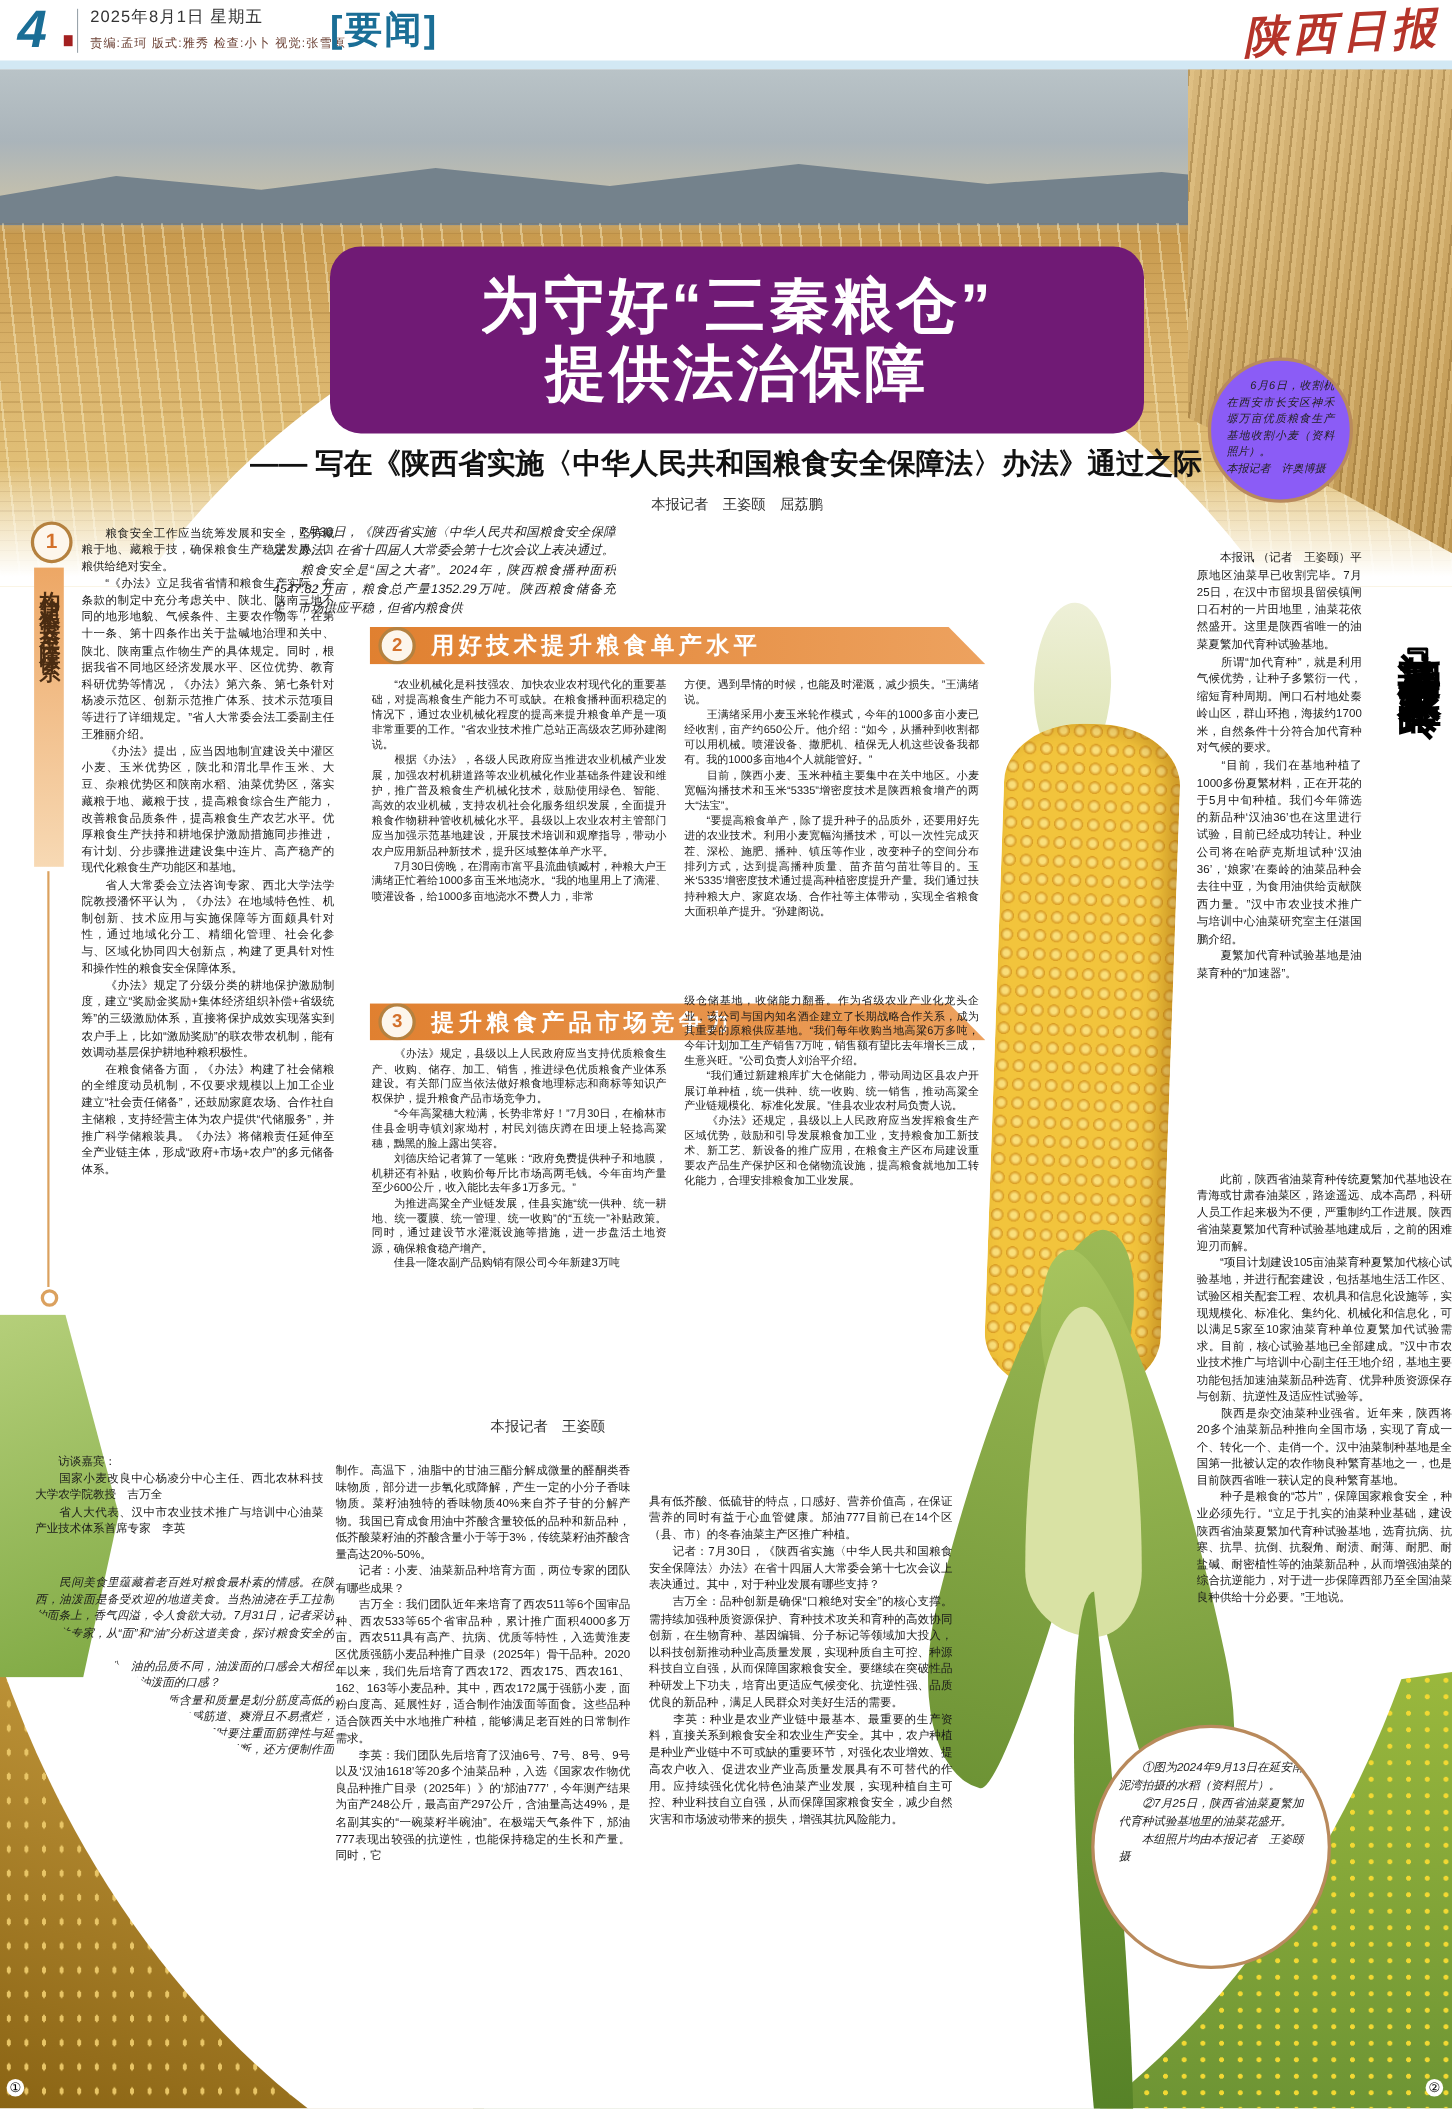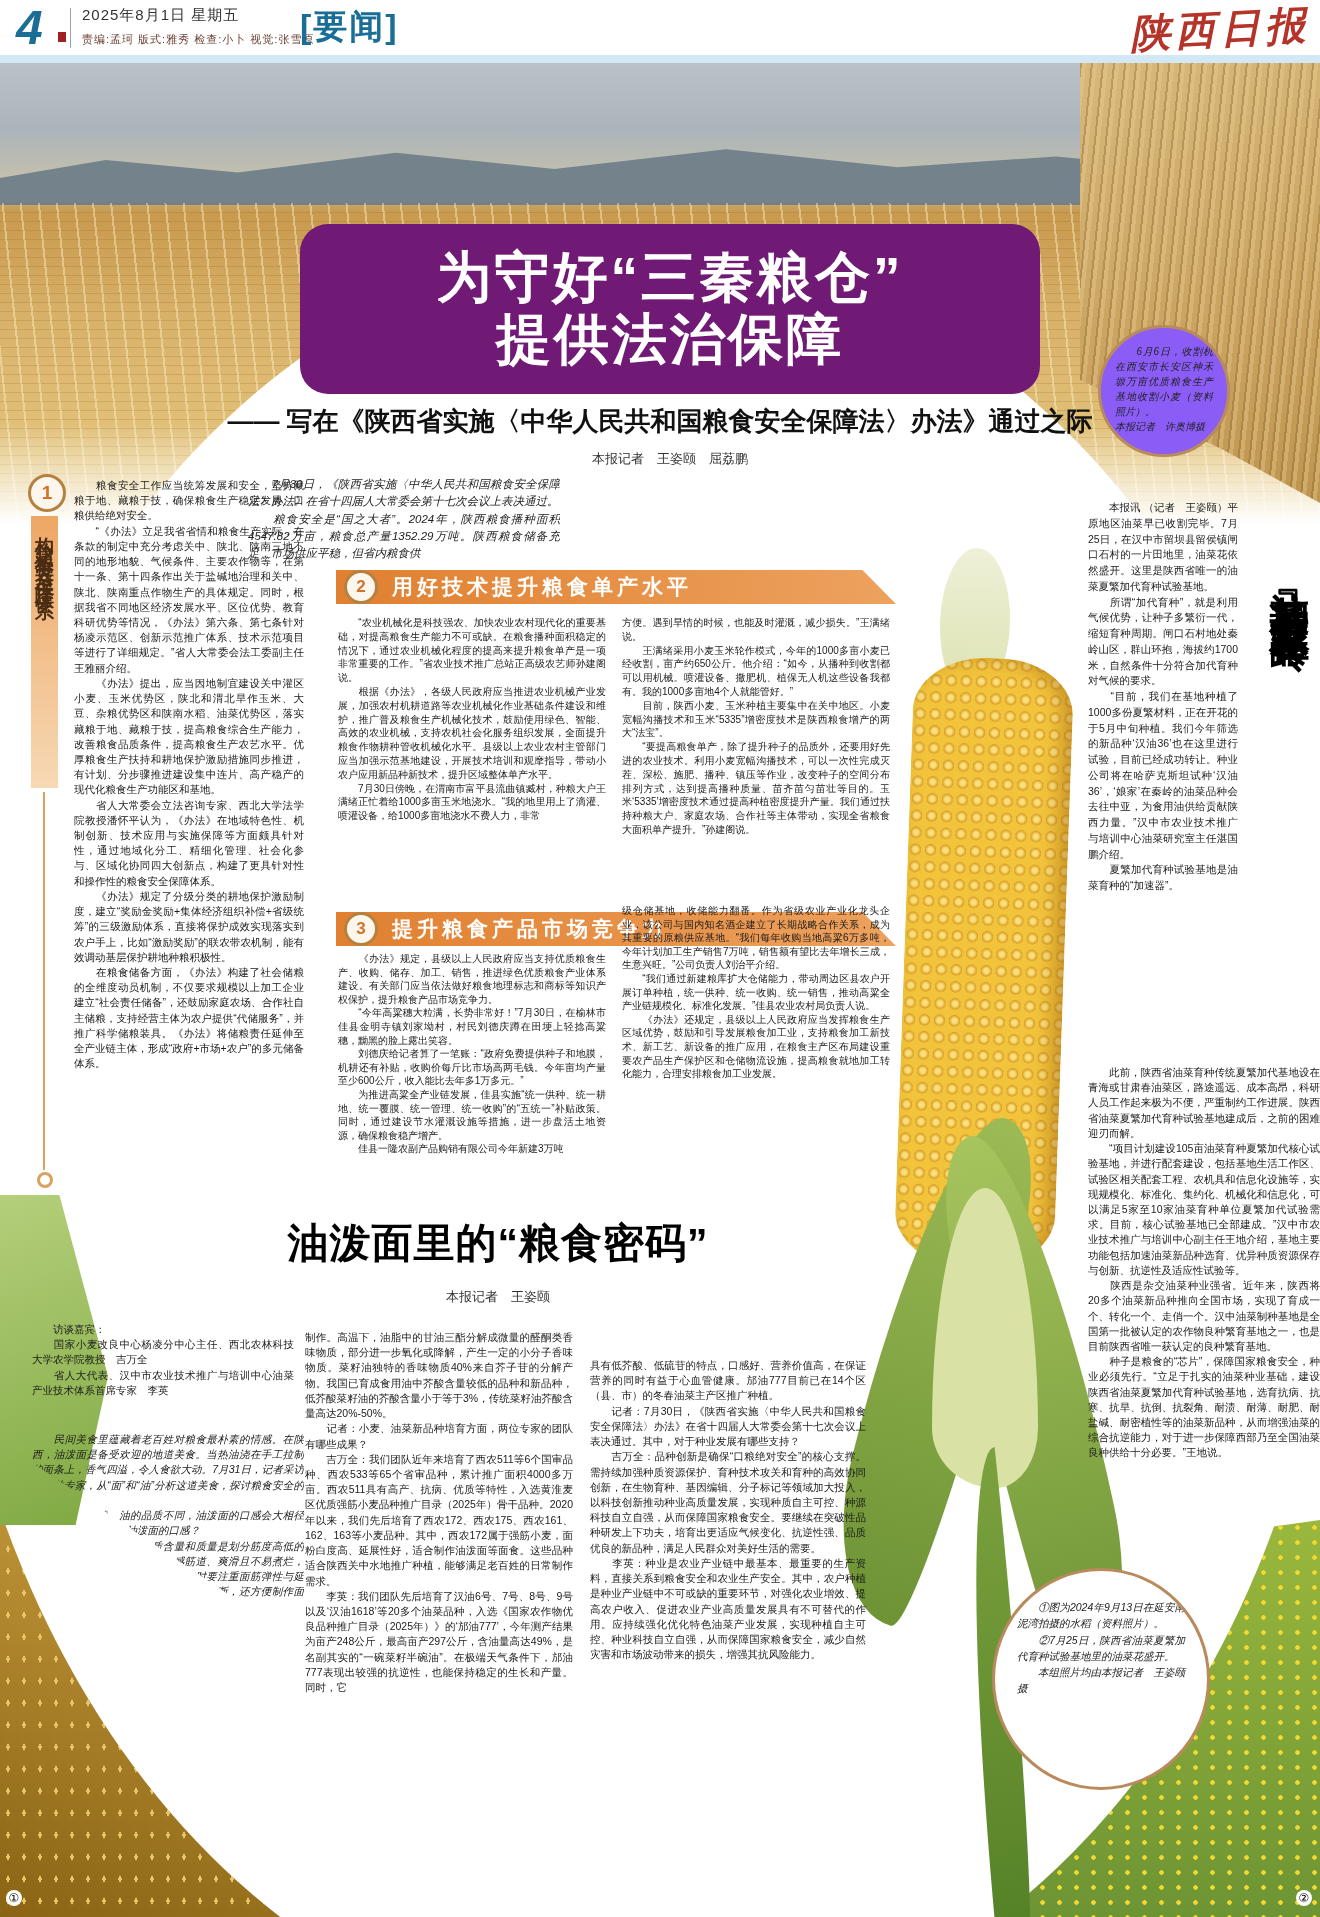--- a/index.html
+++ b/index.html
@@ -203,21 +203,20 @@
   </div>
   <div class="abs bodytx sec3c1 z6">　　《办法》规定，县级以上人民政府应当支持优质粮食生产、收购、储存、加工、销售，推进绿色优质粮食产业体系建设。有关部门应当依法做好粮食地理标志和商标等知识产权保护，提升粮食产品市场竞争力。
 　　“今年高粱穗大粒满，长势非常好！”7月30日，在榆林市佳县金明寺镇刘家坳村，村民刘德庆蹲在田埂上轻捻高粱穗，黝黑的脸上露出笑容。
 　　刘德庆给记者算了一笔账：“政府免费提供种子和地膜，机耕还有补贴，收购价每斤比市场高两毛钱。今年亩均产量至少600公斤，收入能比去年多1万多元。”
 　　为推进高粱全产业链发展，佳县实施“统一供种、统一耕地、统一覆膜、统一管理、统一收购”的“五统一”补贴政策。同时，通过建设节水灌溉设施等措施，进一步盘活土地资源，确保粮食稳产增产。
 　　佳县一隆农副产品购销有限公司今年新建3万吨</div>
   <div class="abs bodytx sec3c2 z6">级仓储基地，收储能力翻番。作为省级农业产业化龙头企业，该公司与国内知名酒企建立了长期战略合作关系，成为其重要的原粮供应基地。“我们每年收购当地高粱6万多吨，今年计划加工生产销售7万吨，销售额有望比去年增长三成，生意兴旺。”公司负责人刘治平介绍。
 　　“我们通过新建粮库扩大仓储能力，带动周边区县农户开展订单种植，统一供种、统一收购、统一销售，推动高粱全产业链规模化、标准化发展。”佳县农业农村局负责人说。
 　　《办法》还规定，县级以上人民政府应当发挥粮食生产区域优势，鼓励和引导发展粮食加工业，支持粮食加工新技术、新工艺、新设备的推广应用，在粮食主产区布局建设重要农产品生产保护区和仓储物流设施，提高粮食就地加工转化能力，合理安排粮食加工业发展。</div>
 
-  <div class="abs nheadline z6">油泼面里的“粮食密码”</div>
   <div class="abs nbyline z6">本报记者　王姿颐</div>
   <div class="abs bodytx guests z6">　　访谈嘉宾：
 　　国家小麦改良中心杨凌分中心主任、西北农林科技大学农学院教授　吉万全
 　　省人大代表、汉中市农业技术推广与培训中心油菜产业技术体系首席专家　李英</div>
   <div class="abs bodytx ncol1 z6">　　民间美食里蕴藏着老百姓对粮食最朴素的情感。在陕西，油泼面是备受欢迎的地道美食。当热油浇在手工拉制的面条上，香气四溢，令人食欲大动。7月31日，记者采访了相关专家，从“面”和“油”分析这道美食，探讨粮食安全的重要意义。
 　　记者：面粉、油的品质不同，油泼面的口感会大相径庭。哪些指标会影响油泼面的口感？
 　　吉万全：面粉的蛋白质含量和质量是划分筋度高低的关键指标。油泼面的面条要口感筋道、爽滑且不易煮烂，一般适合用中强筋面粉来制作。同时要注重面筋弹性与延展性平衡，需足够强韧，拉抻时不容易断，还方便制作面条时擀压。
 　　李英：油泼面一般用菜籽油来</div>
   <div class="abs bodytx ncol2 z6">制作。高温下，油脂中的甘油三酯分解成微量的醛酮类香味物质，部分进一步氧化或降解，产生一定的小分子香味物质。菜籽油独特的香味物质40%来自芥子苷的分解产物。我国已育成食用油中芥酸含量较低的品种和新品种，低芥酸菜籽油的芥酸含量小于等于3%，传统菜籽油芥酸含量高达20%-50%。
 　　记者：小麦、油菜新品种培育方面，两位专家的团队有哪些成果？

